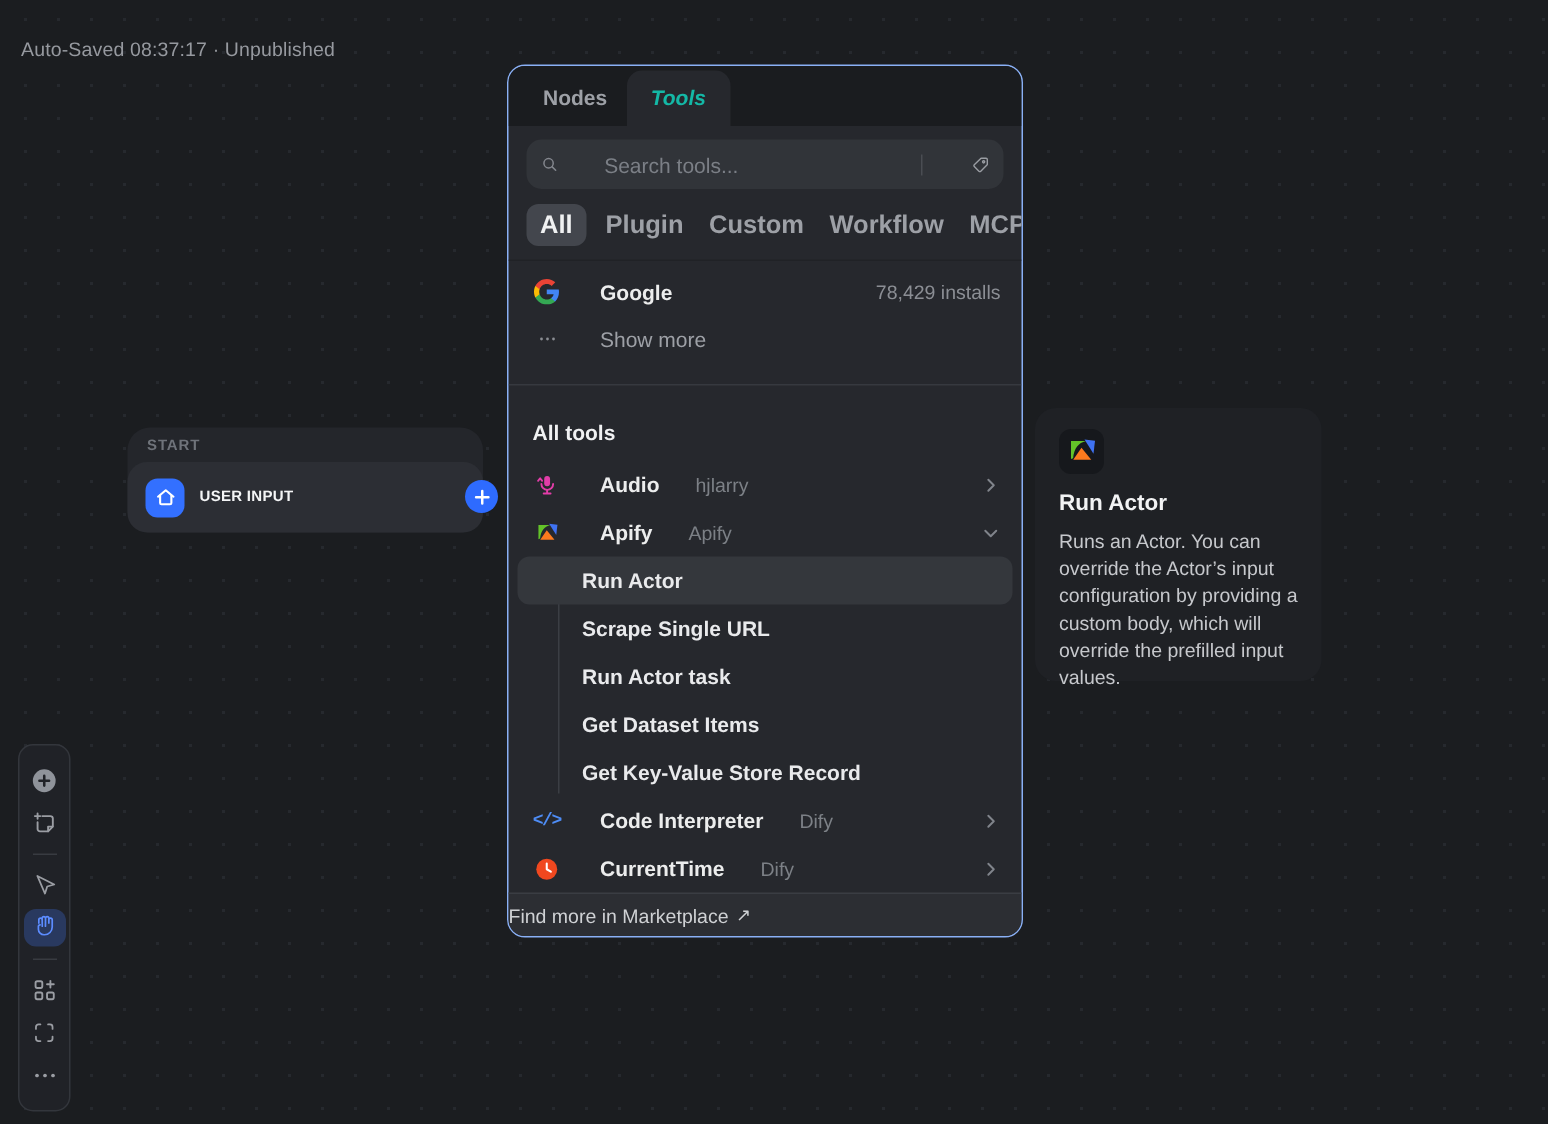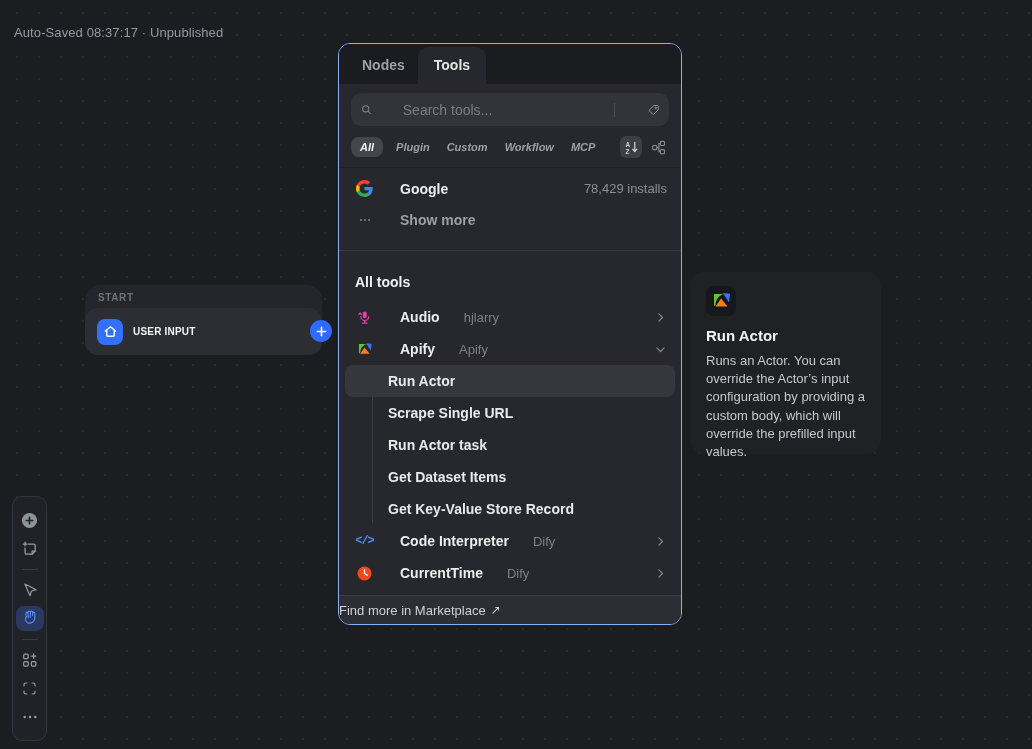--- a/index.html
+++ b/index.html
@@ -38,31 +38,31 @@
     border-radius:8px; margin:2px 0; cursor:pointer; }
   .tool-btn.selected { background:#29395f; }
   .tb-divider { width:16px; height:1px; background:#383b41; margin:6px 0; }
 
   
   .tools-panel { position:absolute; left:338px; top:43px; width:344px; height:582px;
     border:1.5px solid #8ab0f5; border-radius:12px; background:#26282d; overflow:hidden;
     display:flex; flex-direction:column; }
   .panel-tabs { background:#1a1c1f; display:flex; align-items:flex-end; padding-left:10px; height:40px; flex:0 0 auto; }
   .tab { font-size:14px; font-weight:600; color:#9da0a6; padding:10px 13px 11px; cursor:pointer; }
-  .tab.active { background:#26282d; color:#e5e5e5; border-radius:10px 10px 0 0; padding:10px 16px 11px; }
+  .tab.active { background:#26282d; color:#14b8a6; border-radius:10px 10px 0 0; padding:10px 16px 11px;font-style:italic; }
 
   .search-box { margin:9px 12px 8px; height:33px; background:#313439; border-radius:10px;
     display:flex; align-items:center; padding:0 10px;gap:24px; }
   .search-box input { flex:1; background:transparent; border:none; outline:none; margin-left:7px;
     font-size:14px; color:#d6d8db; font-family:inherit; }
   .search-box input::placeholder { color:#7b7f86; }
   .v-div { width:1px; height:14px; background:#4a4d53; margin:0 9px 0 6px; }
 
   .filter-row { display:flex; align-items:center; padding:2px 12px 9px 12px; border-bottom:1px solid #202226; }
-  .chip { font-size:11px; font-weight:600; color:#9da0a6; margin-right:17px; cursor:pointer;font-style:italic; }
+  .chip { font-size:17px; font-weight:600; color:#9da0a6; margin-right:17px; cursor:pointer; }
   .chip.active { background:#43464d; color:#f0f1f2; border-radius:8px; padding:4px 9px; margin-right:13px; }
   .filter-spacer { flex:1; }
   .icon-btn { width:22px; height:22px; border-radius:6px; display:flex; align-items:center;
     justify-content:center; cursor:pointer; margin-left:5px; }
   .icon-btn.active { background:#3c3f45; }
 
   .tool-list { flex:1; overflow:hidden; padding-top:5px; position:relative; }
   .row { height:31px; display:flex; align-items:center; padding:0 14px 0 16px; cursor:pointer;gap:16px; }
   .row .ricon { width:19px; height:19px; display:flex; align-items:center; justify-content:center; flex:0 0 auto; }
   .row .rname { margin-left:10px; font-size:14px; font-weight:600; color:#eceded; }
@@ -225,21 +225,21 @@
       </div>
 
       <div class="row">
         <span class="ricon">
           <svg width="14" height="4" viewBox="0 0 18 6">
             <circle cx="3" cy="3" r="1.4" fill="#8b8e94"></circle>
               <circle cx="9" cy="3" r="1.4" fill="#8b8e94"></circle>
               <circle cx="15" cy="3" r="1.4" fill="#8b8e94"></circle>
           </svg>
         </span>
-        <span class="rname" style="color:#9da0a6; font-weight:700;text-align:center;">Show more</span>
+        <span class="rname" style="color:#9da0a6; font-weight:400;text-align:center;">Show more</span>
       </div>
 
       <div class="list-divider"></div>
 
       <div class="section-title">All tools</div>
 
       <div class="row trow">
         <span class="ricon">
           <svg width="17" height="17" viewBox="0 0 20 20" fill="none" stroke="#e23da8" stroke-width="1.5" stroke-linecap="round" stroke-linejoin="round">
             <rect x="8" y="2.8" width="4.6" height="8" rx="2.3" fill="#e23da8" stroke="none"></rect>

